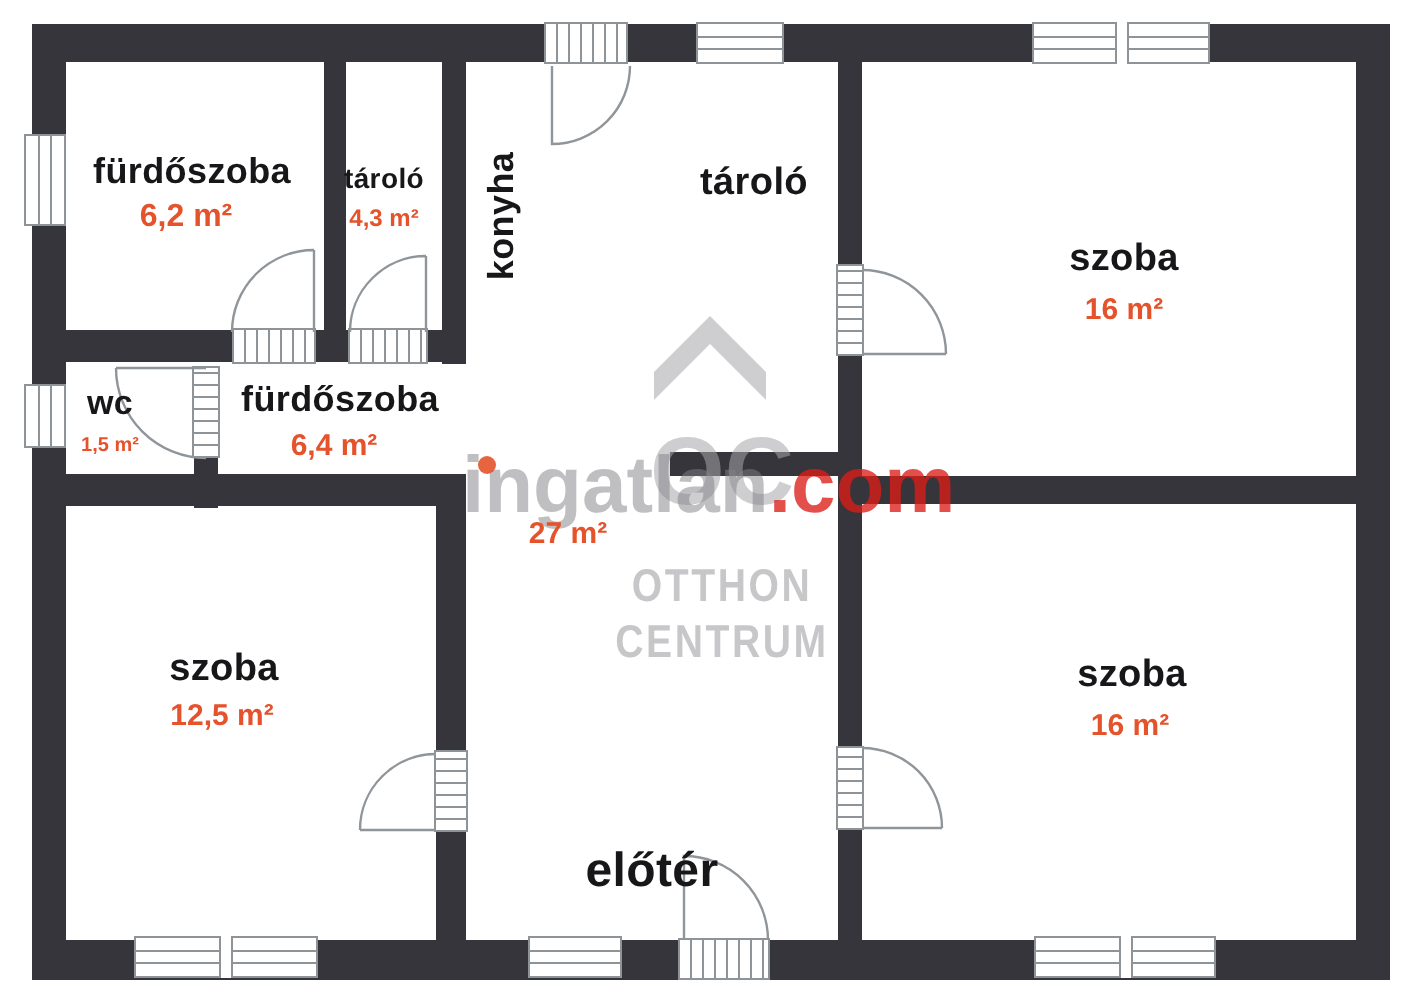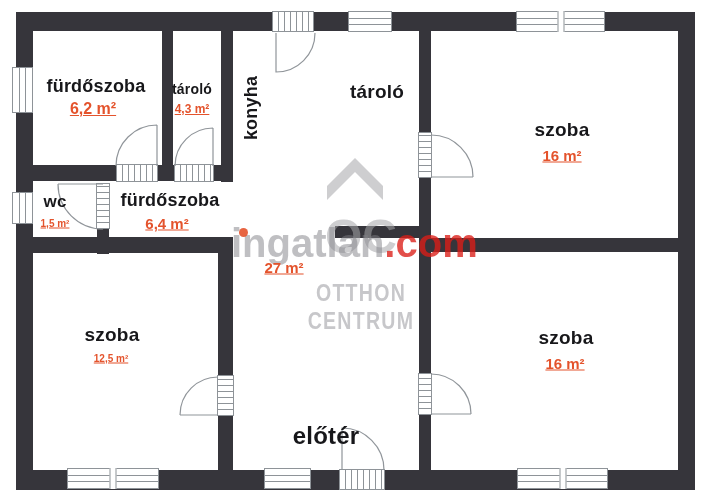--- a/index.html
+++ b/index.html
@@ -27,21 +27,21 @@
   
   .door{position:absolute;border:1px solid var(--frame);box-sizing:border-box;z-index:2;}
   .door-h{background:repeating-linear-gradient(90deg,#fff 0 5px,var(--frame) 5px 6px);}
   .door-v{background:repeating-linear-gradient(0deg,#fff 0 5px,var(--frame) 5px 6px);}
   
   .overlay{position:absolute;left:0;top:0;z-index:3;pointer-events:none;}
   
   .lbl{position:absolute;transform:translate(-50%,-50%);font-weight:700;color:var(--room);
        white-space:nowrap;z-index:6;letter-spacing:.2px;}
   .area{position:absolute;transform:translate(-50%,-50%);font-weight:700;color:var(--area);
-       white-space:nowrap;z-index:6;text-decoration:underline;}
+       white-space:nowrap;z-index:6;}
   .rot{transform:translate(-50%,-50%) rotate(-90deg);}
   
   .logo-oc{position:absolute;left:361px;top:237px;transform:translate(-50%,-50%);
        font-size:48px;font-weight:700;color:rgba(165,165,170,0.55);z-index:4;line-height:1;}
   .logo-l1,.logo-l2{position:absolute;left:361px;transform:translate(-50%,-50%) scaleX(0.85);
        font-size:23px;font-weight:700;letter-spacing:1.5px;color:rgba(165,165,170,0.62);z-index:4;line-height:1;}
   .logo-l1{top:293px;}
   .logo-l2{top:321px;}
   
   .wm-brand{position:absolute;left:231px;top:223px;font-size:40px;font-weight:700;
@@ -134,20 +134,20 @@
 
   <div class="lbl" style="left:55px;top:202px;font-size:17px">wc</div>
   <div class="area" style="left:55px;top:223px;font-size:10px">1,5 m²</div>
 
   <div class="lbl" style="left:170px;top:200px;font-size:18px">fürdőszoba</div>
   <div class="area" style="left:167px;top:223px;font-size:15px">6,4 m²</div>
 
   <div class="area" style="left:284px;top:267px;font-size:15px">27 m²</div>
 
   <div class="lbl" style="left:112px;top:335px;font-size:19px">szoba</div>
-  <div class="area" style="left:111px;top:358px;font-size:10px">12,5 m²</div>
+  <div class="area" style="left:111px;top:358px;font-size:15px">12,5 m²</div>
 
   <div class="lbl" style="left:326px;top:436px;font-size:24px">előtér</div>
 
   <div class="lbl" style="left:566px;top:338px;font-size:19px">szoba</div>
   <div class="area" style="left:565px;top:363px;font-size:15px">16 m²</div>
 
 </div>
 
 </body></html>

